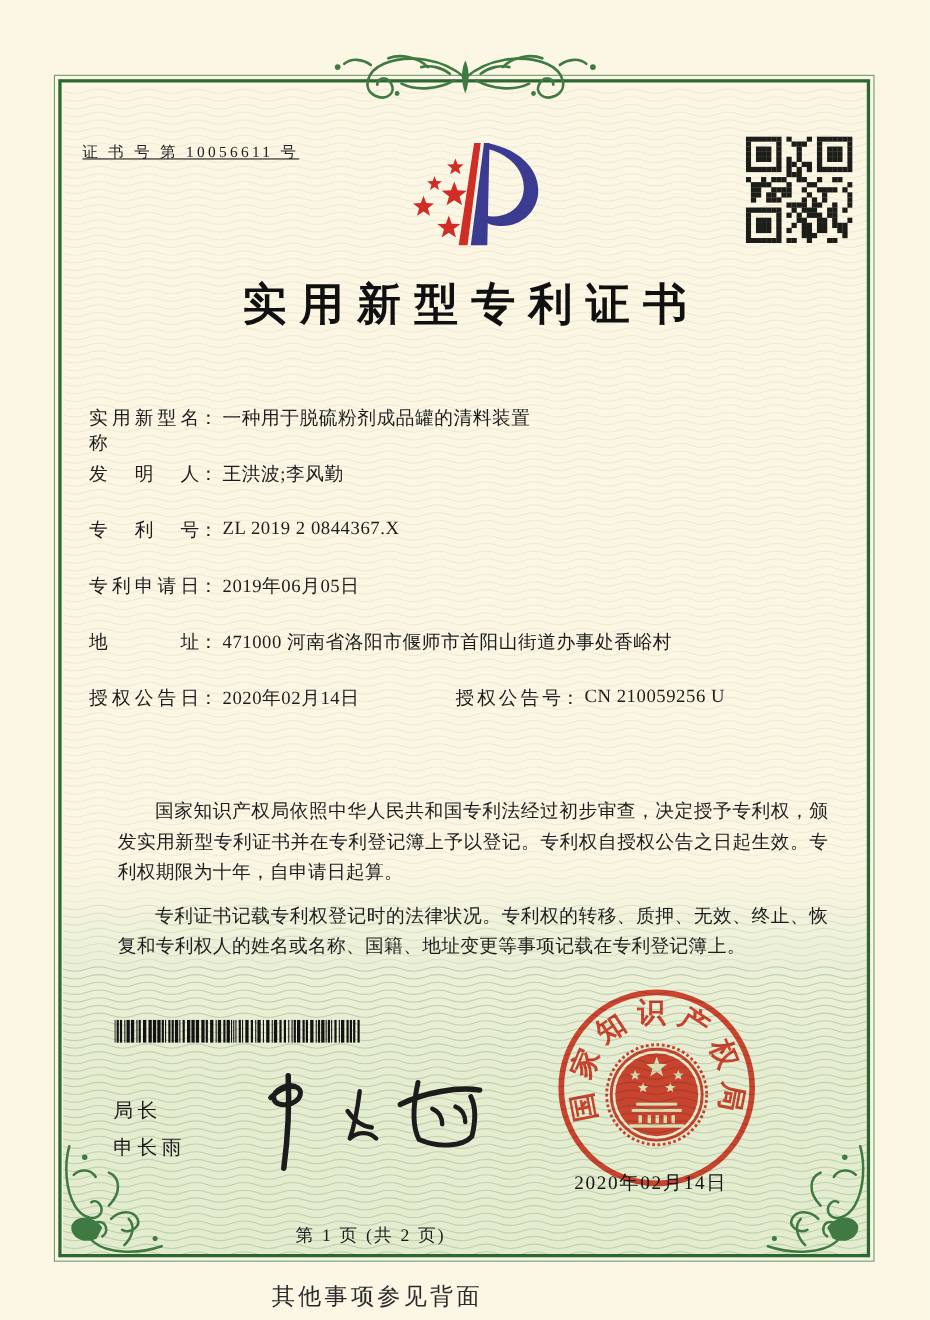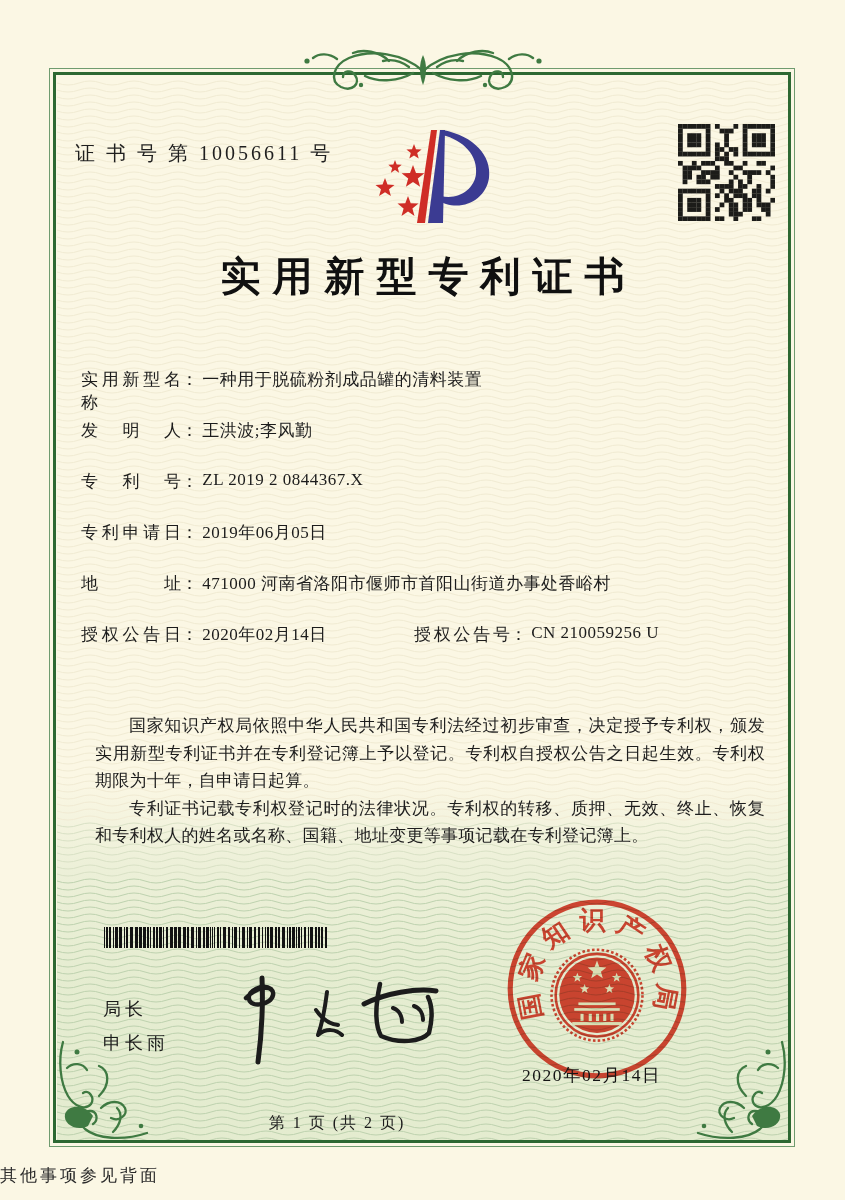--- a/index.html
+++ b/index.html
@@ -12,48 +12,48 @@
 
   
   .inner-bg{position:absolute;left:57px;top:79px;width:731px;height:1063px;overflow:hidden;z-index:0;}
   .waves-tint{position:absolute;left:0;top:0;width:100%;height:100%;
     background:linear-gradient(180deg, rgba(228,238,214,0) 700px, rgba(224,234,206,0.55) 790px, rgba(222,233,202,0.75) 900px, rgba(222,233,202,0.8) 100%);}
   #waves{position:absolute;left:0;top:0;}
 
   .z{position:absolute;z-index:2;}
 
   
-  .cert-no{left:75px;top:140px;font-size:20px;letter-spacing:3px;color:#1f1f1f;}
+  .cert-no{left:75px;top:130px;font-size:14px;letter-spacing:3px;color:#1f1f1f;text-decoration:underline;}
   .logo{left:346px;top:116px;width:152px;height:118px;}
   .qr{left:678px;top:124px;width:97px;height:97px;}
   .title{left:0;top:249px;width:845px;text-align:center;font-size:40px;font-weight:700;
     letter-spacing:12px;text-indent:12px;color:#101010;}
 
   
   .fields{left:81px;top:368px;width:680px;}
   .frow{height:51px;font-size:17px;color:#1c1c1c;}
   .f-label{display:inline-block;width:100px;text-align:justify;text-align-last:justify;vertical-align:top;}
   .f-colon{display:inline-block;vertical-align:top;}
   .f-value{display:inline-block;vertical-align:top;letter-spacing:0.5px;max-width:560px;}
   .grant-no{position:absolute;left:333px;top:0;}
 
   
   .body-text{left:95px;top:712px;width:670px;font-size:17px;line-height:27.5px;text-align:justify;color:#1d1d1d;letter-spacing:0.3px;}
-  .body-text p{margin:0;text-indent:2em;}
+  .body-text p{margin:12px;text-indent:2em;}
 
   
   .barcode{left:104px;top:927px;width:226px;height:21px;}
   .seal{left:504px;top:896px;width:186px;height:186px;mix-blend-mode:multiply;opacity:0.93;}
   .seal-date{left:522px;top:1063px;font-size:17.5px;letter-spacing:1.5px;color:#151515;z-index:3;}
   .director{left:103px;font-size:18px;font-family:"Liberation Sans","DejaVu Sans",sans-serif;color:#1a1a1a;letter-spacing:4px;}
   .director-title{top:997px;}
   .director-name{top:1031px;}
   .signature{left:228px;top:972px;width:240px;height:100px;}
   .page-info{left:0;top:1113px;width:674px;text-align:center;font-size:16px;letter-spacing:2px;color:#1c1c1c;}
-  .back-note{left:0;top:1164px;width:686px;font-size:17px;letter-spacing:3px;color:#2a2a2a;}
+  .back-note{left:0;top:1164px;width:686px;text-align:center;font-size:21px;letter-spacing:3px;color:#2a2a2a;}
 
   .ornament-top{left:287px;top:40px;width:272px;height:58px;z-index:3;}
   .corner{width:96px;height:104px;z-index:3;}
   .corner-left{left:55px;top:1038px;}
   .corner-right{left:694px;top:1038px;transform:scaleX(-1);}
   svg{display:block;}
 </style>
 </head>
 <body>
 

